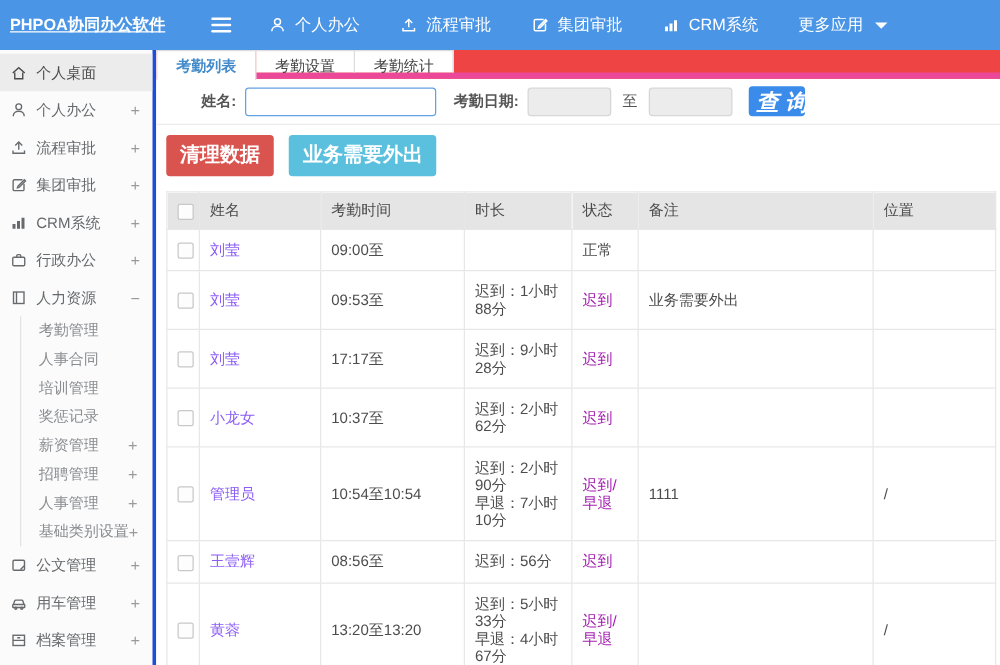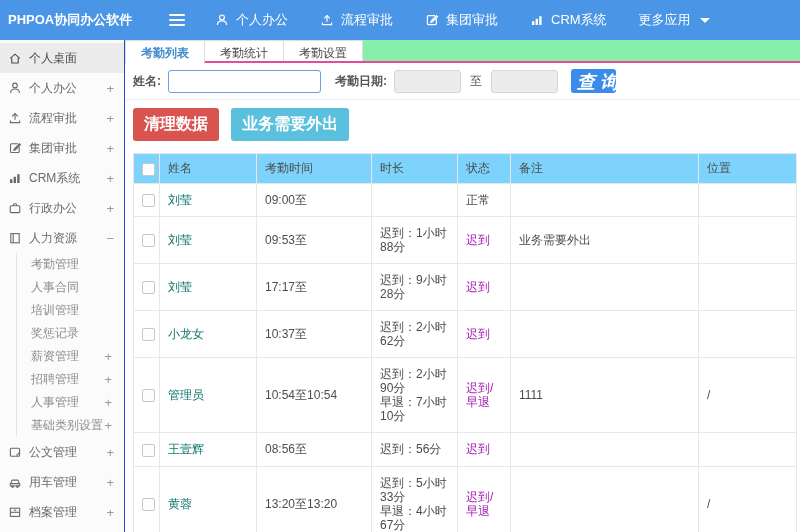--- a/index.html
+++ b/index.html
@@ -2,82 +2,82 @@
 <html><head>
 <meta charset="utf-8">
 <style>
   * { box-sizing: border-box; }
   html,body { margin:0; padding:0; width:800px; height:532px; overflow:hidden;
     font-family:"Liberation Sans","DejaVu Sans",sans-serif; font-size:12px; color:#333; background:#fff; }
 
   
   .navbar { position:absolute; top:0; left:0; width:800px; height:40px; background:#4a95e5;
     display:flex; align-items:center; color:#fff; z-index:20; }
-  .logo { width:125px; padding-left:8px; font-weight:bold; font-size:13px; letter-spacing:0; white-space:nowrap; }
+  .logo { width:125px; padding-left:8px; font-weight:bold; font-size:13px; letter-spacing:0; white-space:nowrap;text-decoration:underline; }
   .hamburger { margin-left:44px; display:flex; flex-direction:column; gap:3px; cursor:pointer; }
   .hamburger span { display:block; width:16px; height:2px; background:#fff; border-radius:1px; }
   .nav-items { display:flex; align-items:center; margin-left:30px; gap:32px; }
   .nav-item { display:flex; align-items:center; gap:7px; font-size:13px; cursor:pointer; white-space:nowrap; }
   .nav-item svg { display:block; }
   .caret { width:0; height:0; border-left:5px solid transparent; border-right:5px solid transparent;
     border-top:5px solid #fff; margin-left:2px; }
 
   
   .sidebar { position:absolute; top:40px; left:0; width:125px; height:492px; background:#fbfbfc;
-    border-right:1px solid #1d4ed8; padding-top:3px; overflow:hidden; }
+    border-right:3px solid #1d4ed8; padding-top:3px; overflow:hidden; }
   .side-item { display:flex; align-items:center; height:30px; padding:0 10px 0 8px; color:#676a6c; cursor:pointer; }
   .side-item svg { flex:0 0 14px; }
   .side-item .lbl { flex:1; margin-left:7px; font-size:12px; white-space:nowrap; }
   .side-item .tog { color:#9a9a9a; font-size:13px; width:10px; text-align:right; }
   .side-item.active { background:#ececec; color:#4a4a4a; }
   .submenu { border-left:1px solid #e3e3e3; margin-left:16px; }
   .sub-item { display:flex; align-items:center; height:23px; padding:0 12px 0 14px; color:#8a8d90; cursor:pointer; }
   .sub-item .lbl { flex:1; font-size:12px; white-space:nowrap; }
   .sub-item .tog { color:#9a9a9a; font-size:13px; width:10px; text-align:right; }
 
   
   .content { position:absolute; top:40px; left:125px; width:675px; height:492px; background:#fff; overflow:hidden; }
 
-  .tabs { display:flex; height:23px; background:#86efac; border-bottom:2px solid #ec4899; }
+  .tabs { display:flex; height:23px; background:#ef4444; border-bottom:5px solid #ec4899; }
   .tab { padding:4px 15px; font-size:12px; color:#444; background:#fff; border:1px solid #ddd;
     border-bottom:none; cursor:pointer; white-space:nowrap; }
   .tab + .tab { border-left:none; }
   .tab.active { color:#428bca; font-weight:bold; background:#fff; height:24px; }
 
   .form-row { display:flex; align-items:center; height:37px; padding:0 8px; border-bottom:1px solid #ececec; }
-  .form-label { font-weight:bold; color:#555; white-space:nowrap; }
+  .form-label { font-weight:bold; color:#555; white-space:nowrap;margin-left:28px; }
   .inp { height:23px; border-radius:3px; font-size:12px; padding:0 5px; font-family:inherit; }
   .name-inp { width:153px; margin-left:7px; border:1px solid #64a2e2; background:#fff; }
   .date-inp { width:67px; border:1px solid #d6d6d6; background:#ececec; }
   .date-lbl { margin-left:14px; }
   .to-lbl { margin:0 9px; color:#555; }
   .search-btn { margin-left:13px; width:45px; height:24px; background:#3b8cea; color:#fff; border:none;
     border-radius:3px; font-size:18px; font-weight:bold; cursor:pointer; font-family:inherit; white-space:nowrap;font-style:italic; }
 
   .actions { padding:8px 8px 9px 8px; }
   .btn { display:inline-block; border:none; border-radius:3px; color:#fff; font-size:16px; font-weight:bold;
     padding:6px 11px; cursor:pointer; font-family:inherit;text-align:center; }
   .btn-danger { background:#d9534f; }
   .btn-info { background:#5bc0de; margin-left:9px; }
 
   
   .att-table { border-collapse:collapse; margin:3px 3px 0 8px; width:664px; table-layout:fixed; }
   .att-table th, .att-table td { border:1px solid #e7e7e7; text-align:left; vertical-align:middle;
     font-size:12px; overflow:hidden; }
-  .att-table th { background:#7dd3fc; color:#4c4c4c; font-weight:normal; padding:6px 8px; }
+  .att-table th { background:#e5e5e5; color:#4c4c4c; font-weight:normal; padding:6px 8px; }
   .att-table td { padding:9px 8px; color:#4c4c4c; line-height:14px; }
   .c-check { width:26px; text-align:center; }
   .c-name  { width:97px; }
   .c-time  { width:115px; }
   .c-dur   { width:86px; }
   .c-status{ width:53px; }
   .c-remark{ width:188px; }
   .checkbox { display:inline-block; width:13px; height:13px; border:1px solid #c8c8c8; border-radius:2px;
     background:#fdfdfd; vertical-align:middle; cursor:pointer; }
-  .name-link { color:#0f766e; text-decoration:none; cursor:pointer; }
+  .name-link { color:#8b5cf6; text-decoration:none; cursor:pointer; }
   td.red { color:#a21caf; }
 </style>
 </head>
 <body>
 
 <div class="navbar">
   <div class="logo">PHPOA协同办公软件</div>
   <div class="hamburger">
       <span></span>
       <span></span>
@@ -255,22 +255,22 @@
     
     
     
   </div>
 </div>
 
 <div class="content">
 
   <div class="tabs">
     <div class="tab active">考勤列表</div>
+    <div class="tab">考勤设置</div>
     <div class="tab">考勤统计</div>
-    <div class="tab">考勤设置</div>
   </div>
 
   <div class="form-row">
     <span class="form-label">姓名:</span>
     <input class="inp name-inp" value="" style="">
     <span class="form-label date-lbl">考勤日期:</span>
     <input class="inp date-inp" style="margin-left: 7px;" value="">
     <span class="to-lbl">至</span>
     <input class="inp date-inp" value="" style="">
     <button class="search-btn">查 询</button>

